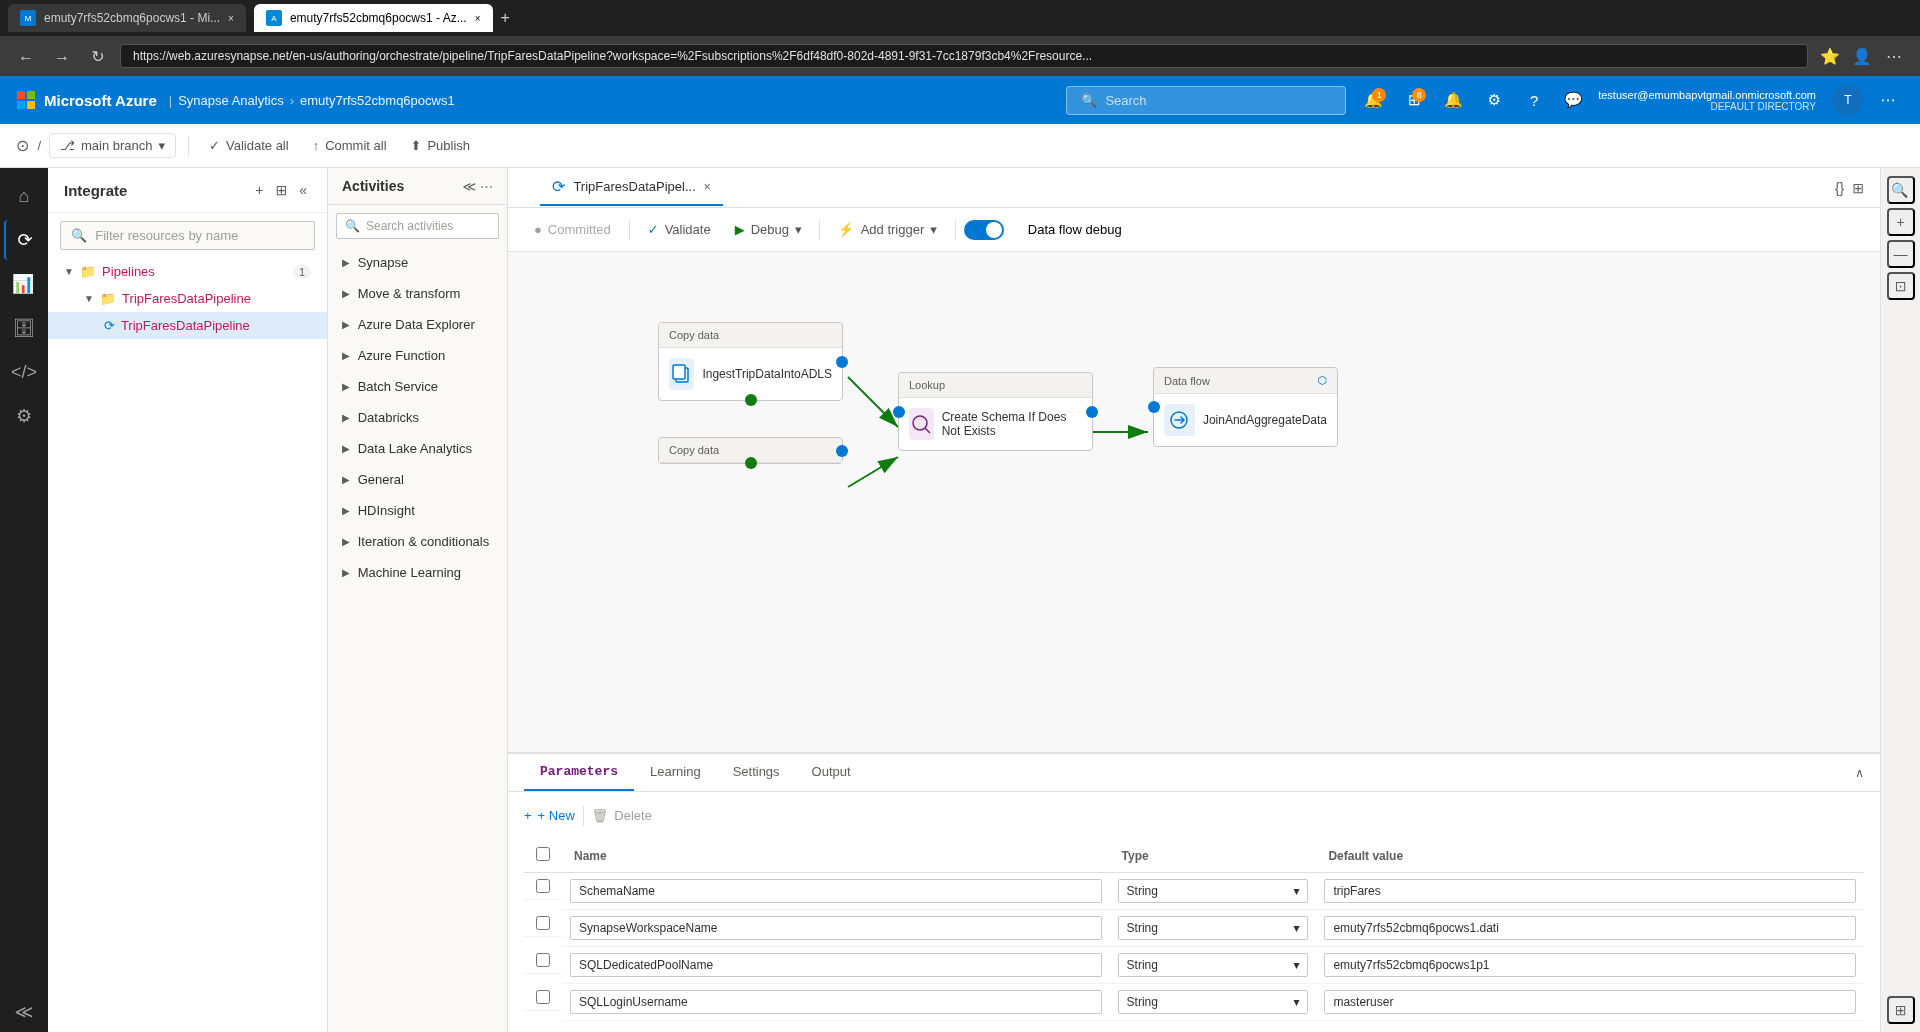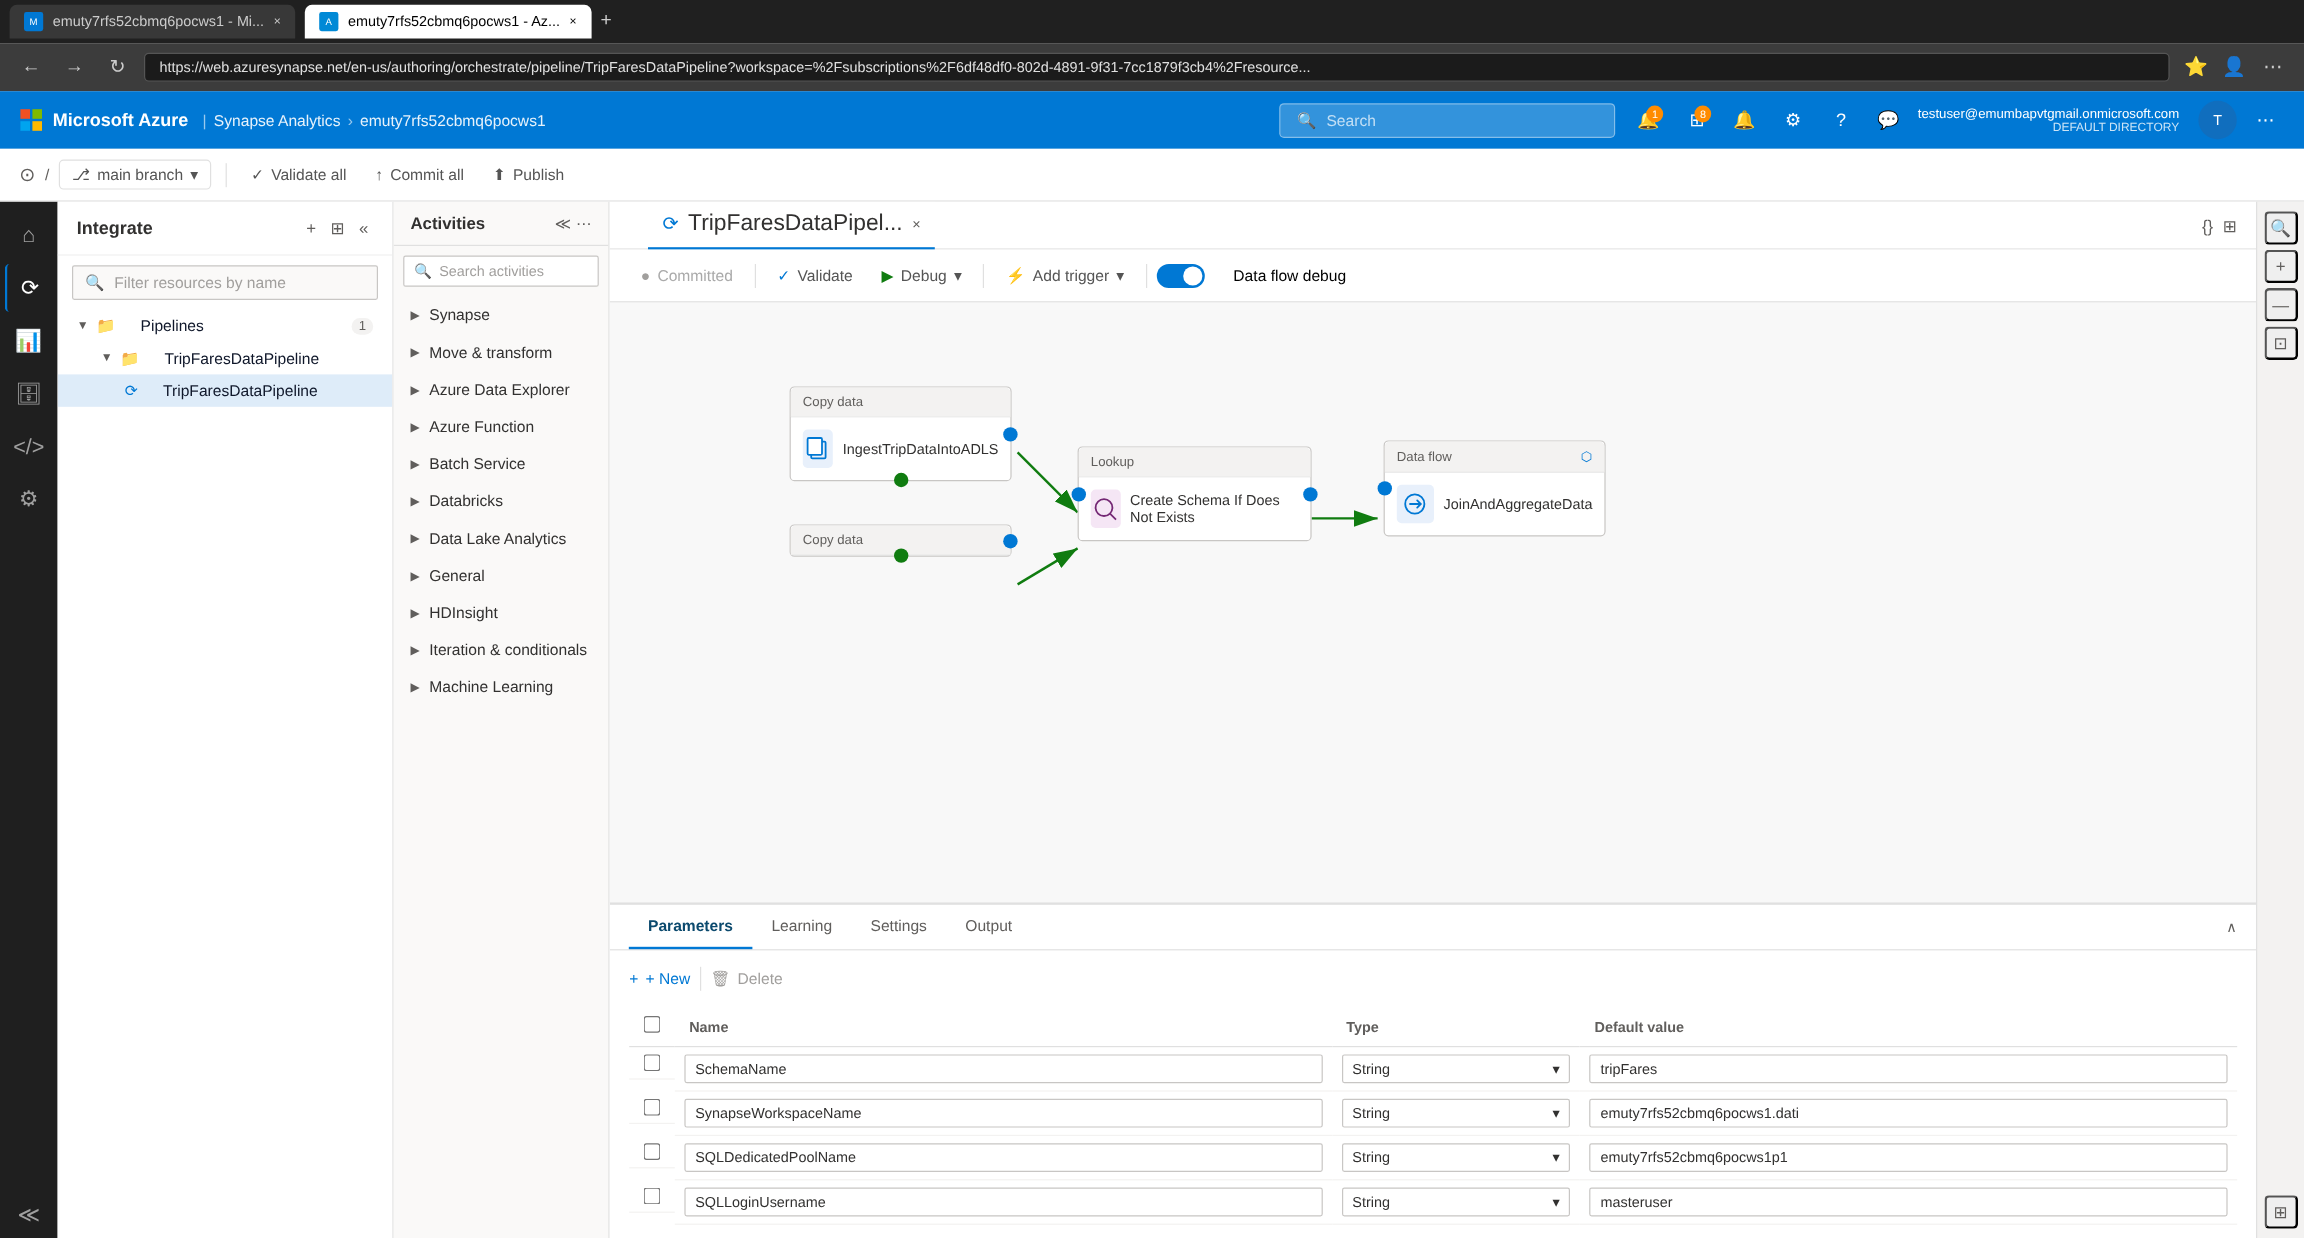--- a/index.html
+++ b/index.html
@@ -55,21 +55,21 @@
     .integrate-title { font-size: 15px; font-weight: 600; color: #323130; }
     .integrate-actions { display: flex; gap: 4px; }
     .integrate-action-btn { background: none; border: none; cursor: pointer; color: #605e5c; font-size: 14px; padding: 2px 4px; }
     .filter-input { margin: 8px 12px; }
     .filter-input-inner { display: flex; align-items: center; border: 1px solid #c8c6c4; border-radius: 2px; padding: 6px 10px; gap: 8px; background: #faf9f8; }
     .filter-input-inner input { border: none; background: none; font-size: 13px; outline: none; color: #323130; width: 100%; }
     .filter-input-inner input::placeholder { color: #a19f9d; }
     .tree-view { overflow-y: auto; flex: 1; }
     .tree-item { display: flex; align-items: center; padding: 6px 16px; cursor: pointer; gap: 6px; }
     .tree-item.selected { background: #deecf9; }
-    .tree-item-label { color: #0f172a; font-size: 13px; margin-left: 15px; }
+    .tree-item-label { color: #be185d; font-size: 13px; }
     .tree-expand { color: #605e5c; font-size: 10px; }
     .tree-count { margin-left: auto; background: #f3f2f1; color: #605e5c; font-size: 11px; padding: 1px 6px; border-radius: 10px; }
 
     
     .activities-panel { width: 180px; background: #faf9f8; border-right: 1px solid #e0e0e0; display: flex; flex-direction: column; overflow: hidden; }
     .activities-header { padding: 10px 14px; display: flex; align-items: center; justify-content: space-between; border-bottom: 1px solid #e0e0e0; }
     .activities-title { font-size: 14px; font-weight: 600; color: #323130; }
     .activities-search { margin: 8px; display: flex; align-items: center; border: 1px solid #c8c6c4; border-radius: 2px; padding: 5px 8px; gap: 6px; background: #fff; }
     .activities-search input { border: none; background: none; font-size: 12px; outline: none; color: #323130; width: 100%; }
     .activities-search input::placeholder { color: #a19f9d; }
@@ -102,21 +102,21 @@
     .node-connector.left { left: -6px; top: 50%; transform: translateY(-50%); }
     .node-connector.bottom { bottom: -6px; left: 50%; transform: translateX(-50%); background: #107c10; }
 
     
     .canvas-svg { position: absolute; top: 0; left: 0; pointer-events: none; }
 
     
     .bottom-panel { background: #fff; border-top: 2px solid #e0e0e0; height: 280px; display: flex; flex-direction: column; }
     .bottom-tabs { display: flex; align-items: center; border-bottom: 1px solid #e0e0e0; padding: 0 16px; gap: 0; }
     .bottom-tab { padding: 10px 16px; font-size: 13px; color: #605e5c; cursor: pointer; border-bottom: 2px solid transparent; }
-    .bottom-tab.active { color: #0c4a6e; border-bottom-color: #0078d4; font-weight: 600; }
+    .bottom-tab.active { color: #701a75; border-bottom-color: #0078d4; font-weight: 600; font-family: Liberation Mono, monospace; }
     .bottom-collapse { margin-left: auto; cursor: pointer; color: #605e5c; font-size: 12px; }
     .bottom-content { flex: 1; overflow: auto; padding: 12px 16px; }
     .params-toolbar { display: flex; align-items: center; gap: 8px; margin-bottom: 12px; }
     .params-btn { display: flex; align-items: center; gap: 6px; color: #0078d4; font-size: 13px; cursor: pointer; border: none; background: none; padding: 4px 0; }
     .params-btn.disabled { color: #a19f9d; cursor: default; }
     .params-separator { width: 1px; height: 20px; background: #e0e0e0; }
     .params-table { width: 100%; border-collapse: collapse; }
     .params-table th { padding: 8px 12px; text-align: left; font-size: 12px; font-weight: 600; color: #605e5c; border-bottom: 1px solid #e0e0e0; }
     .params-table td { padding: 6px 8px; border-bottom: 1px solid #f3f2f1; vertical-align: middle; }
     .param-input { border: 1px solid #c8c6c4; border-radius: 2px; padding: 4px 8px; font-size: 12px; width: 100%; background: #fff; color: #323130; }
@@ -124,21 +124,21 @@
     .checkbox-cell { display: flex; align-items: center; justify-content: center; }
     input[type="checkbox"] { width: 14px; height: 14px; cursor: pointer; }
 
     
     .right-mini-sidebar { width: 40px; background: #f3f2f1; border-left: 1px solid #e0e0e0; display: flex; flex-direction: column; align-items: center; padding: 8px 0; gap: 4px; }
     .right-mini-btn { width: 28px; height: 28px; display: flex; align-items: center; justify-content: center; cursor: pointer; color: #605e5c; font-size: 14px; border-radius: 4px; }
 
     
     .pipeline-tab { display: flex; align-items: center; gap: 8px; padding: 8px 12px; border-bottom: 2px solid #0078d4; background: white; margin-left: 16px; }
     .pipeline-tab-icon { color: #0078d4; font-size: 16px; }
-    .pipeline-tab-label { font-size: 19px; color: #323130; font-weight: 500; }
+    .pipeline-tab-label { font-size: 13px; color: #323130; font-weight: 500; }
     .pipeline-tab-close { color: #605e5c; cursor: pointer; font-size: 12px; }
 
     
     .connector-line { stroke: #107c10; stroke-width: 2; fill: none; marker-end: url(#arrowhead); }
 
     .tab-strip { background: #fff; border-bottom: 1px solid #e0e0e0; display: flex; align-items: center; height: 40px; padding: 0 16px; }
   </style>
 </head>
 <body>
 

